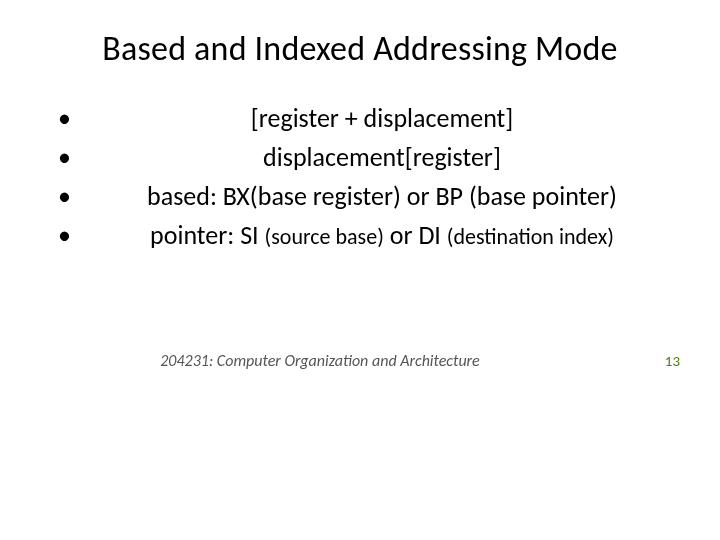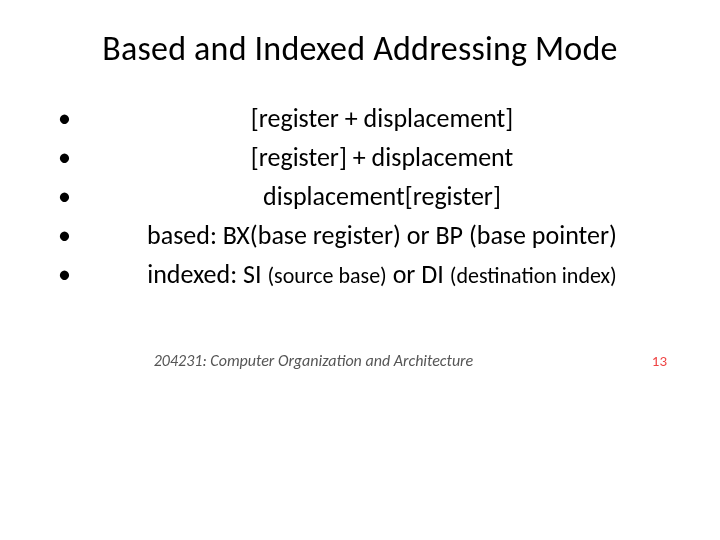--- a/index.html
+++ b/index.html
@@ -3,33 +3,32 @@
   <meta charset="utf-8">
   <style>
     * { margin: 0; padding: 0; box-sizing: border-box; }
     html, body { width: 720px; height: 540px; background: #fff; font-family: Calibri, Arial, sans-serif; color: #000; }
     .slide { width: 720px; height: 392px; position: relative; padding: 28px 40px 0 40px; }
     .title { font-size: 34px; font-weight: 400; text-align: center; margin-bottom: 30px; letter-spacing: 0.2px; }
     .bullets { list-style: none; padding-left: 18px; }
     .bullets li { font-size: 26px; line-height: 1.5; position: relative; padding-left: 26px; text-align: center; }
     .bullets li::before { content: "•"; position: absolute; left: 0; top: 0; font-size: 26px; }
     .smaller { font-size: 22px; }
-    .footer { position: absolute; bottom: 22px; left: 0; right: 13px; display: flex; justify-content: space-between; align-items: center; padding: 0 40px 0 0; }
+    .footer { position: absolute; bottom: 22px; left: 0; right: 0; display: flex; justify-content: space-between; align-items: center; padding: 0 40px 0 0; }
     .footer-center { flex: 1; text-align: center; font-style: italic; font-size: 16px; color: #555; }
-    .footer-right { font-size: 15px; color: #ef4444; width: 40px; text-align: right; }
+    .footer-right { font-size: 15px; color: #4d7c0f; width: 40px; text-align: right; }
   </style>
 </head>
 <body>
 
 <div class="slide">
   <h1 class="title">Based and Indexed Addressing Mode</h1>
   <ul class="bullets">
     <li>[register + displacement]</li>
-    <li>[register] + displacement</li>
     <li>displacement[register]</li>
     <li>based: BX(base register) or BP (base pointer)</li>
-    <li><span>indexed: SI </span><span class="smaller">(source base)</span><span> or DI </span><span class="smaller">(destination index)</span></li>
+    <li><span>pointer: SI </span><span class="smaller">(source base)</span><span> or DI </span><span class="smaller">(destination index)</span></li>
   </ul>
   <div class="footer">
     <div class="footer-center">204231: Computer Organization and Architecture</div>
     <div class="footer-right">13</div>
   </div>
 </div>
 
 </body></html>

